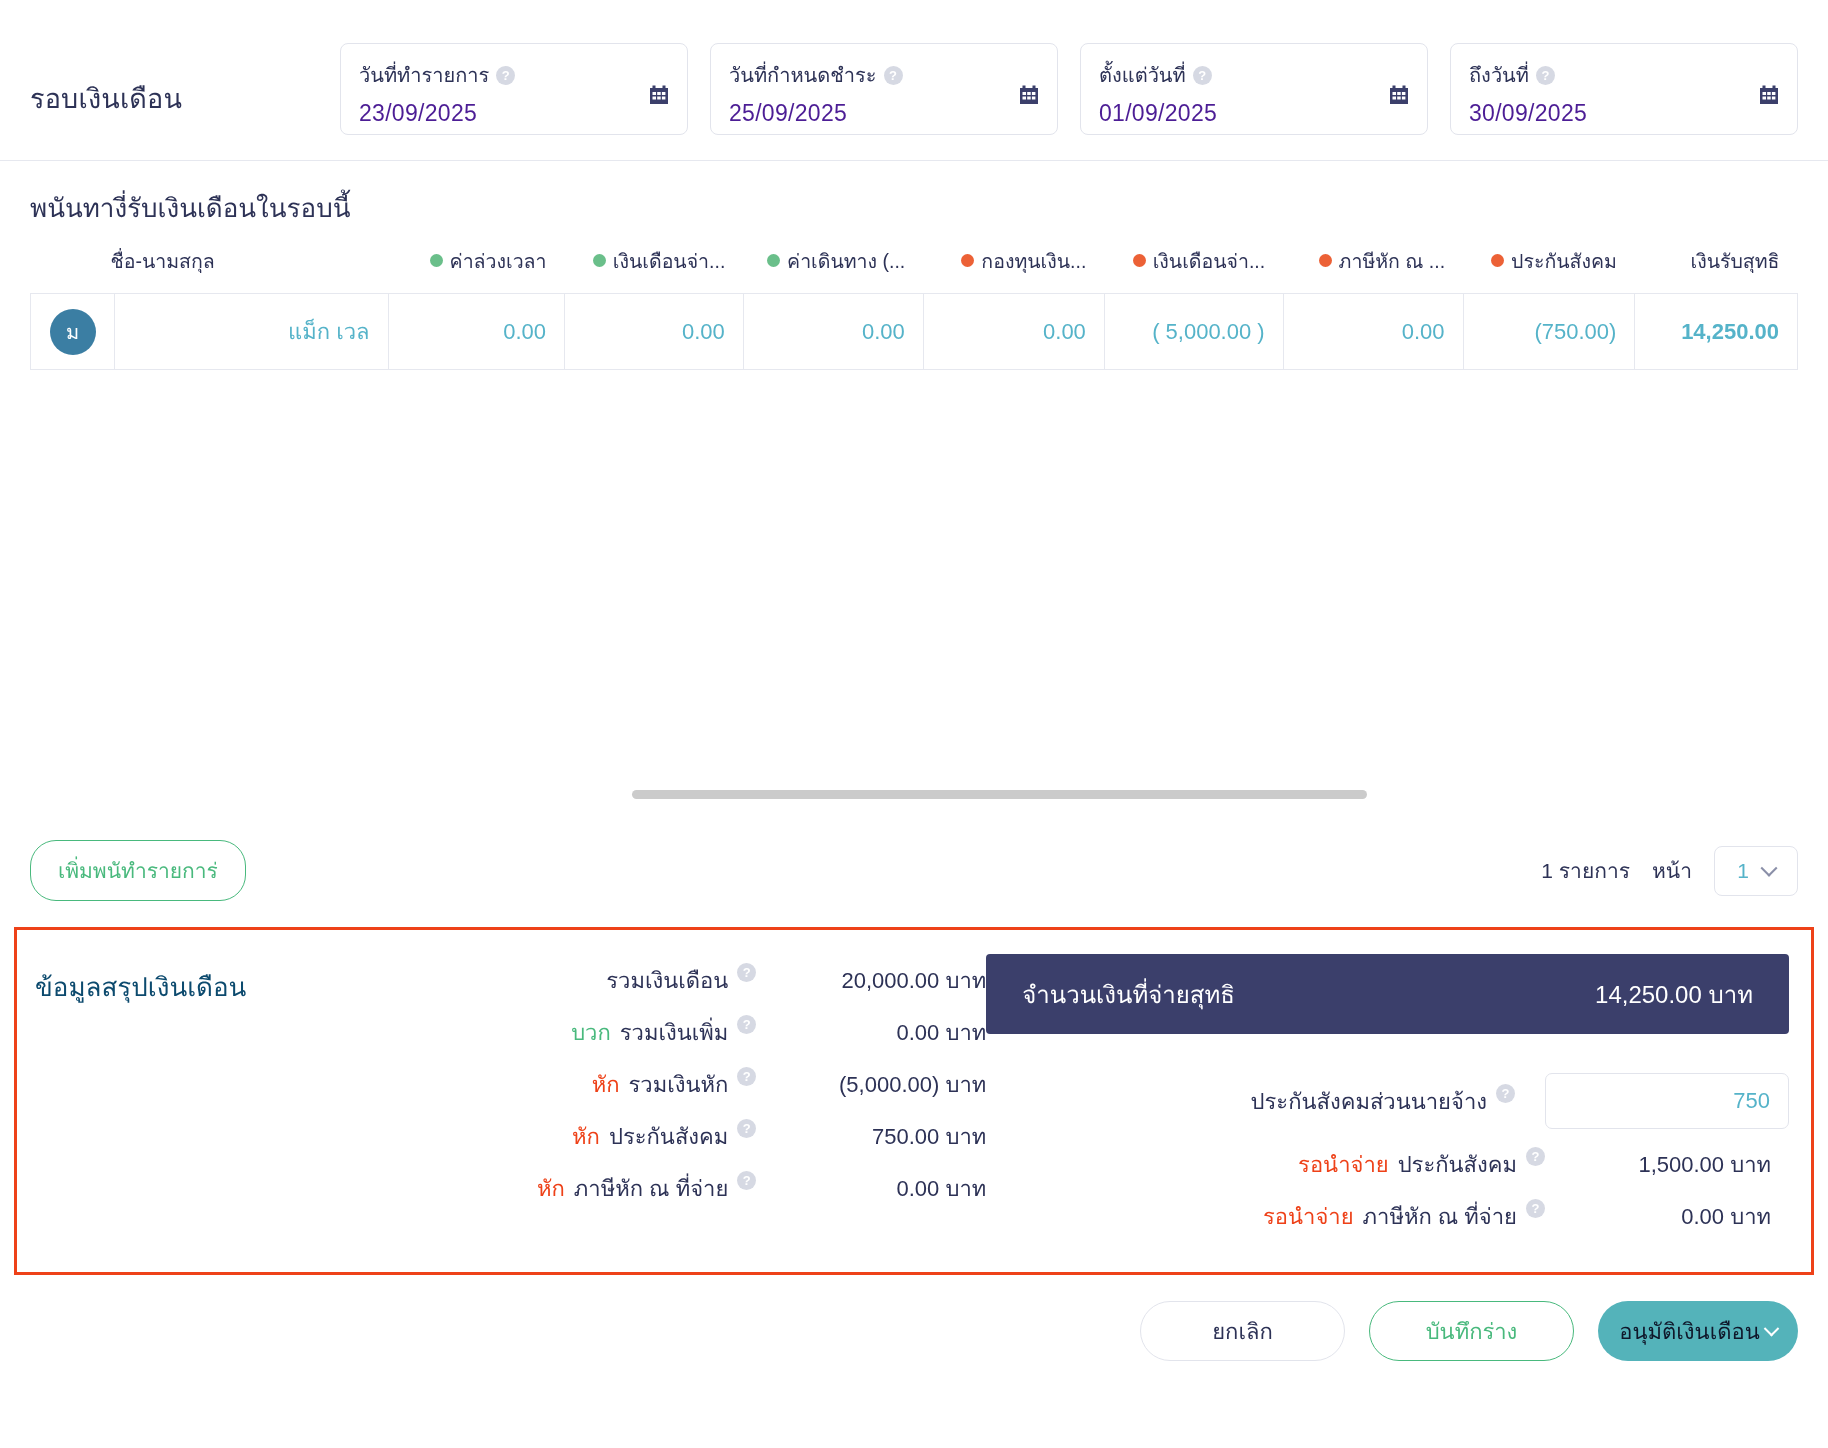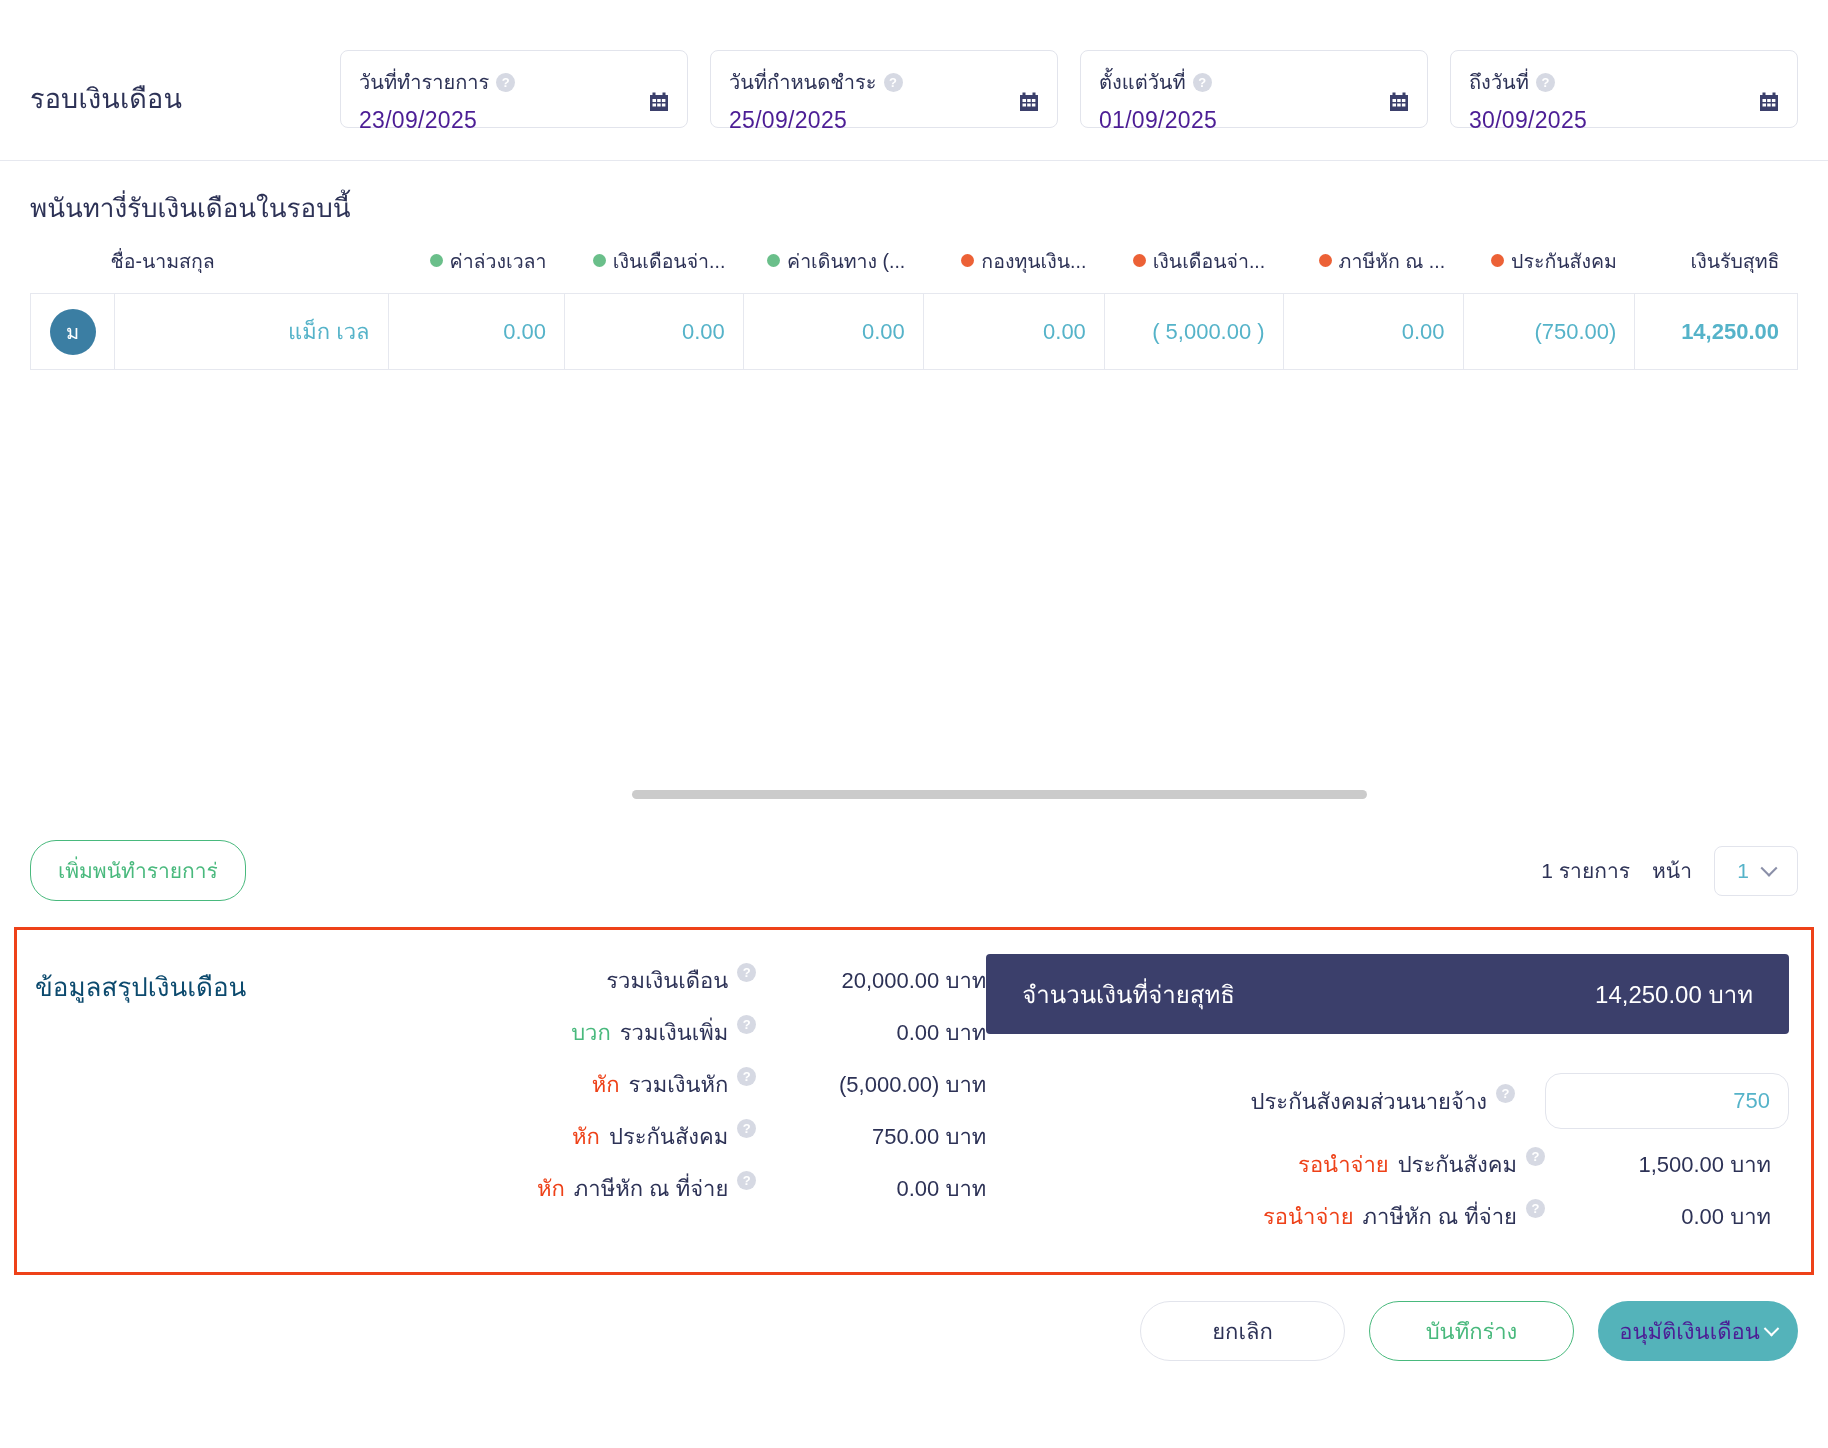--- a/index.html
+++ b/index.html
@@ -22,21 +22,21 @@
     font-size: 27px; color: #2d3256; font-weight: 400;
     padding-top: 18px; width: 310px; flex: 0 0 310px;
     letter-spacing: .2px;
   }
   .date-fields { display: flex; gap: 22px; flex: 1; }
   .date-card {
     position: relative;
     flex: 1 1 0;
     border: 1px solid #e2e4ec;
     border-radius: 8px;
-    height: 78px;
+    height: 92px;
     padding: 15px 18px;
     background: #fff;
   }
   .date-label {
     font-size: 20px; color: #2d3256; display: flex; align-items: center; gap: 7px;
     white-space: nowrap;
   }
   .date-value {
     margin-top: 9px; font-size: 23px; color: #4c1d95; letter-spacing: .3px;
   }
@@ -137,36 +137,36 @@
   .netcard {
     background: #3b3f6b; color: #fff; border-radius: 4px;
     height: 80px; display: flex; align-items: center; justify-content: space-between;
     padding: 0 36px; margin: 0 0 30px 0;
   }
   .netcard-label { font-size: 24px; }
   .netcard-value { font-size: 24px; }
 
   .row-input { display: flex; align-items: center; justify-content: flex-end; gap: 30px; height: 74px; }
   .num-input {
-    width: 244px; height: 56px; border: 1px solid #e2e4ec; border-radius: 16px;
+    width: 244px; height: 56px; border: 1px solid #e2e4ec; border-radius: 7px;
     text-align: right; padding: 0 18px; font-size: 22px; color: #55b3c9;
     font-family: inherit; background: #fff;
   }
   .sum-right .sum-row { justify-content: flex-end; }
   .sum-right .sum-amount { width: 244px; padding-right: 18px; }
 
   
   .footer {
     display: flex; justify-content: flex-end; align-items: flex-end;
     gap: 24px; padding: 26px 30px 0 30px;
   }
   .btn { border-radius: 30px; font-size: 22px; font-family: inherit; cursor: pointer; height: 60px; }
   .btn-cancel { border: 1px solid #e2e4ec; background: #fff; color: #2d3256; width: 205px; }
   .btn-draft  { border: 1px solid #49b97d; background: #fff; color: #49b97d; width: 205px; }
-  .btn-approve{ border: none; background: #54b3ba; color: #4c1d95; width: 200px;
+  .btn-approve{ border: none; background: #54b3ba; color: #0f172a; width: 200px;
                 display: inline-flex; align-items: center; justify-content: center; gap: 6px; }
   .chev-w { display: inline-block; width: 11px; height: 11px;
     border-right: 2.4px solid #fff; border-bottom: 2.4px solid #fff;
     transform: rotate(45deg) translate(-2px,-2px); }
 </style>
 </head>
 <body>
 
 <div class="page">
 

